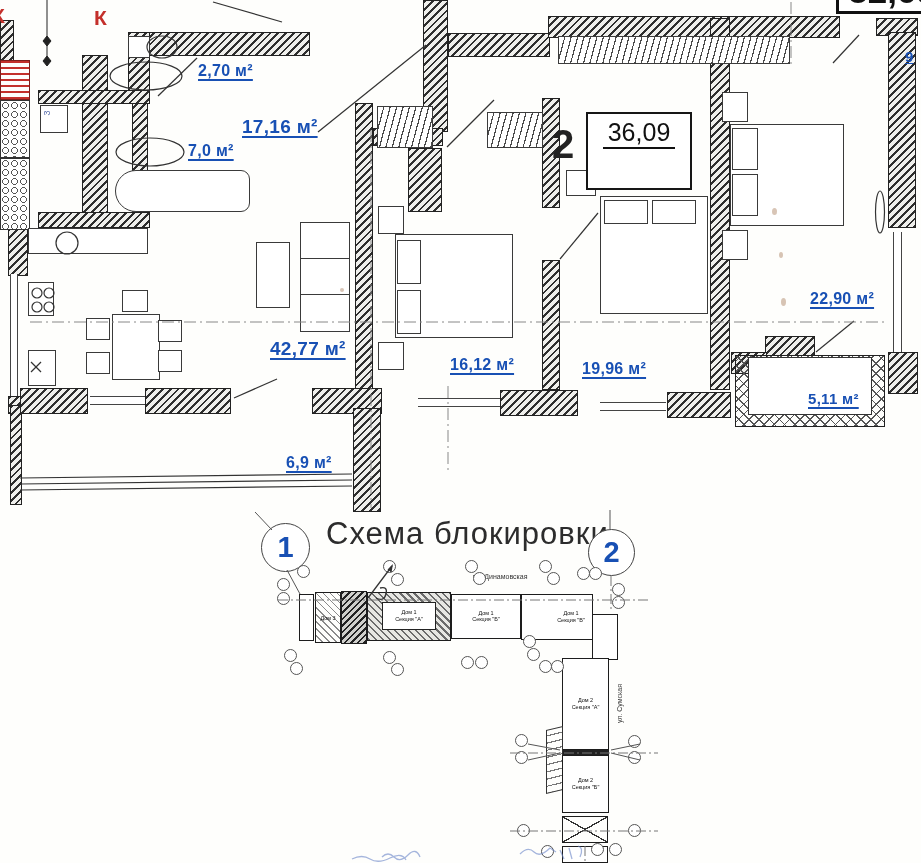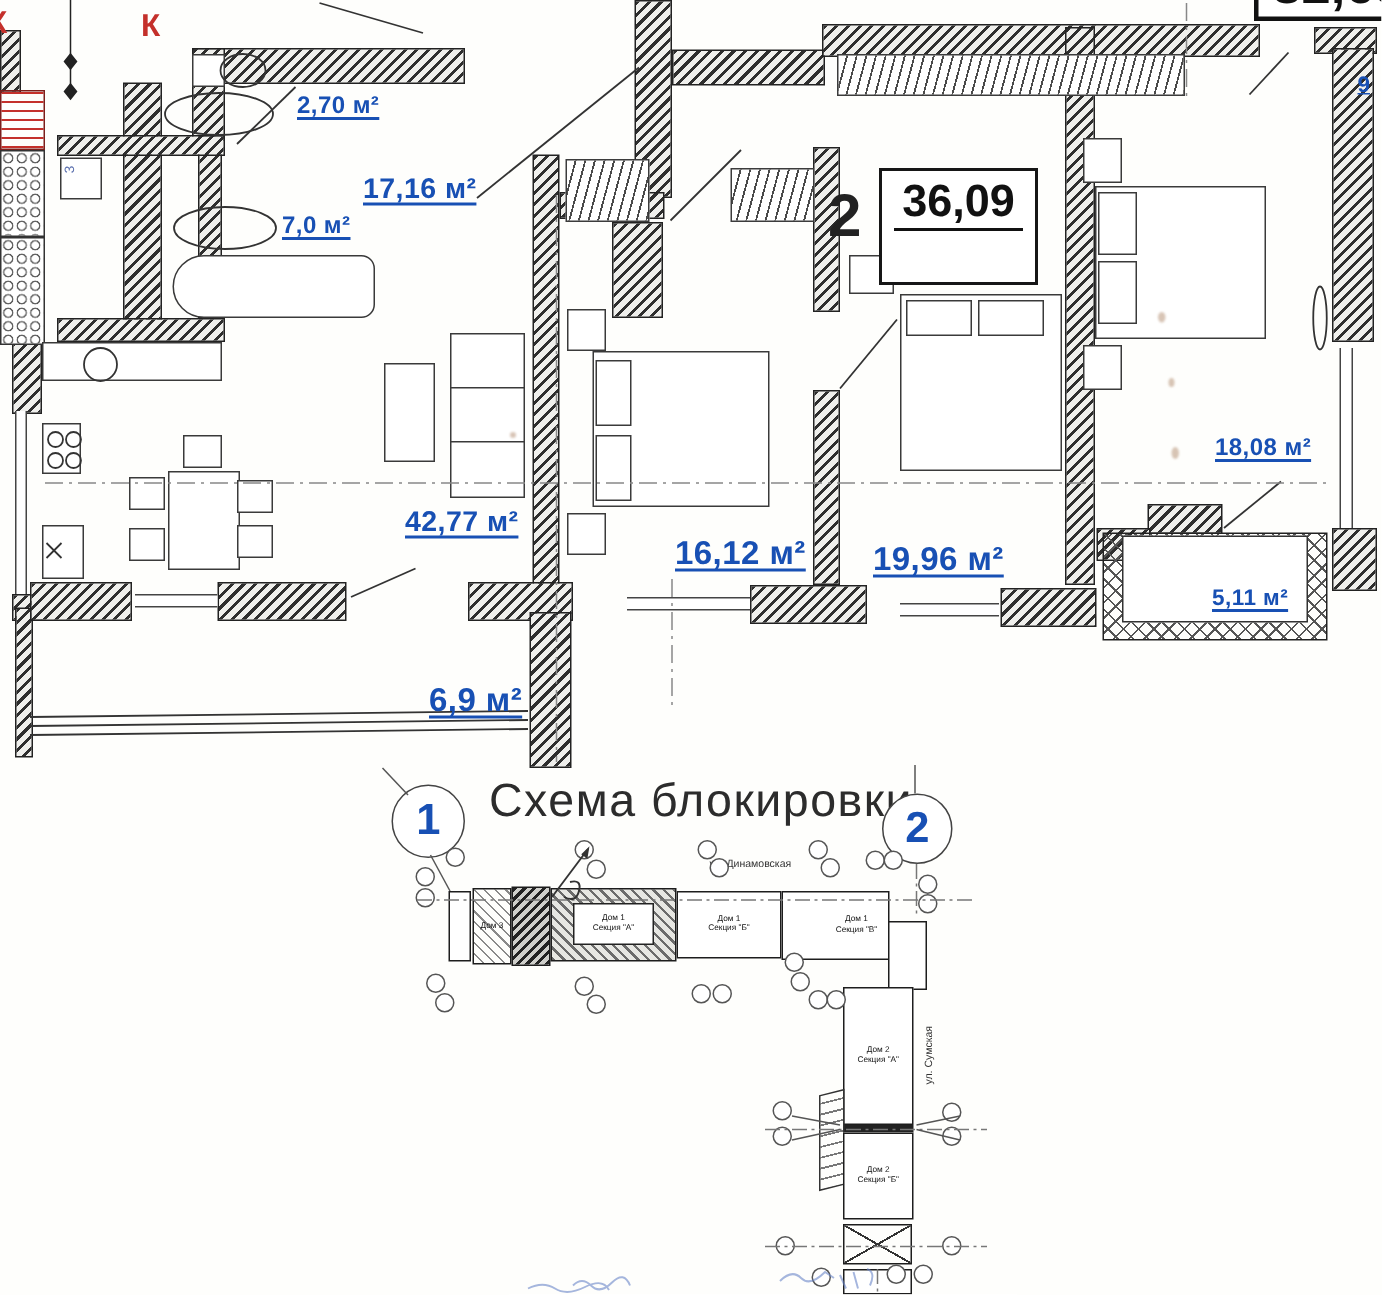--- a/index.html
+++ b/index.html
@@ -19,26 +19,26 @@
   .winv{position:absolute;border-left:1.2px solid #444;border-right:1.2px solid #444;background:#fff;box-sizing:border-box;}
   .lat{position:absolute;border:1.8px solid #222;box-sizing:border-box;background:
        repeating-linear-gradient(45deg,transparent 0 6px,#555 6px 7.2px),
        repeating-linear-gradient(-45deg,transparent 0 6px,#555 6px 7.2px);}
   .latin{position:absolute;background:#fff;border:1px solid #333;box-sizing:border-box;}
   .redlines{position:absolute;border:1.2px solid #7c1f1c;box-sizing:border-box;
        background:repeating-linear-gradient(0deg,#c4302b 0 1.6px,transparent 1.6px 6px);}
   .dots{position:absolute;border:1.2px solid #333;box-sizing:border-box;background-color:#fff;
        background-image:radial-gradient(circle,transparent 2.4px,#555 2.6px,#555 3.4px,transparent 3.6px);
        background-size:9px 9px;}
-  .lbl{position:absolute;color:#1850b4;font-weight:700;white-space:nowrap;font-size:22px;
+  .lbl{position:absolute;color:#1850b4;font-weight:700;white-space:nowrap;font-size:16px;
        text-decoration:underline;text-decoration-thickness:2px;text-underline-offset:3px;letter-spacing:.3px;}
   .kmark{position:absolute;color:#c4302b;font-weight:700;font-size:21px;}
   #stamp{position:absolute;left:586px;top:112px;width:106px;height:78px;border:2.5px solid #161616;
        background:#fff;box-sizing:border-box;text-align:center;color:#111;}
-  #stamp .a1{display:inline-block;font-size:30px;font-weight:700;border-bottom:2.5px solid #111;
+  #stamp .a1{display:inline-block;font-size:25px;font-weight:400;border-bottom:2.5px solid #111;
        padding:1px 5px 0 5px;margin-top:3px;}
   #stamp .a2{font-size:36px;font-weight:700;letter-spacing:1px;line-height:1.0;}
   #flatno{position:absolute;left:552px;top:122px;font-size:40px;font-weight:600;color:#222;}
   #nstamp{position:absolute;left:836px;top:-32px;width:112px;height:46px;border:3px solid #111;
        background:#fff;box-sizing:border-box;text-align:center;font-size:35px;font-weight:700;color:#111;}
   #bluefrag{position:absolute;left:905px;top:48px;color:#1850b4;font-weight:700;font-size:15px;
        text-decoration:underline;}
   #closet3{position:absolute;left:44px;top:108px;color:#5a6fae;font-size:9px;transform:rotate(-90deg);}
   .stain{position:absolute;border-radius:50%;background:#a97f5e;opacity:.45;filter:blur(.7px);}
   
@@ -205,21 +205,21 @@
 
     <div class="kmark" style="left:-8px;top:4px">К</div>
     <div class="kmark" style="left:94px;top:6px">К</div>
 
     <div class="lbl" style="left:198px;top:62px;font-size:16px">2,70 м²</div>
     <div class="lbl" style="left:188px;top:142px;font-size:16px">7,0 м²</div>
     <div class="lbl" style="left:242px;top:116px;font-size:19px">17,16 м²</div>
     <div class="lbl" style="left:270px;top:338px;font-size:19px">42,77 м²</div>
     <div class="lbl" style="left:450px;top:356px">16,12 м²</div>
     <div class="lbl" style="left:582px;top:360px">19,96 м²</div>
-    <div class="lbl" style="left:810px;top:290px;font-size:16px">18,08 м²</div>
+    <div class="lbl" style="left:810px;top:290px;font-size:16px">22,90 м²</div>
     <div class="lbl" style="left:808px;top:390px;font-size:15px">5,11 м²</div>
     <div class="lbl" style="left:286px;top:454px">6,9 м²</div>
 
     <div id="flatno">2</div>
     <div id="stamp">
       <div><span class="a1">36,09</span></div>
     </div>
     <div id="nstamp">82,65</div>
     <div id="bluefrag">9</div>
     <div id="closet3">3</div>

